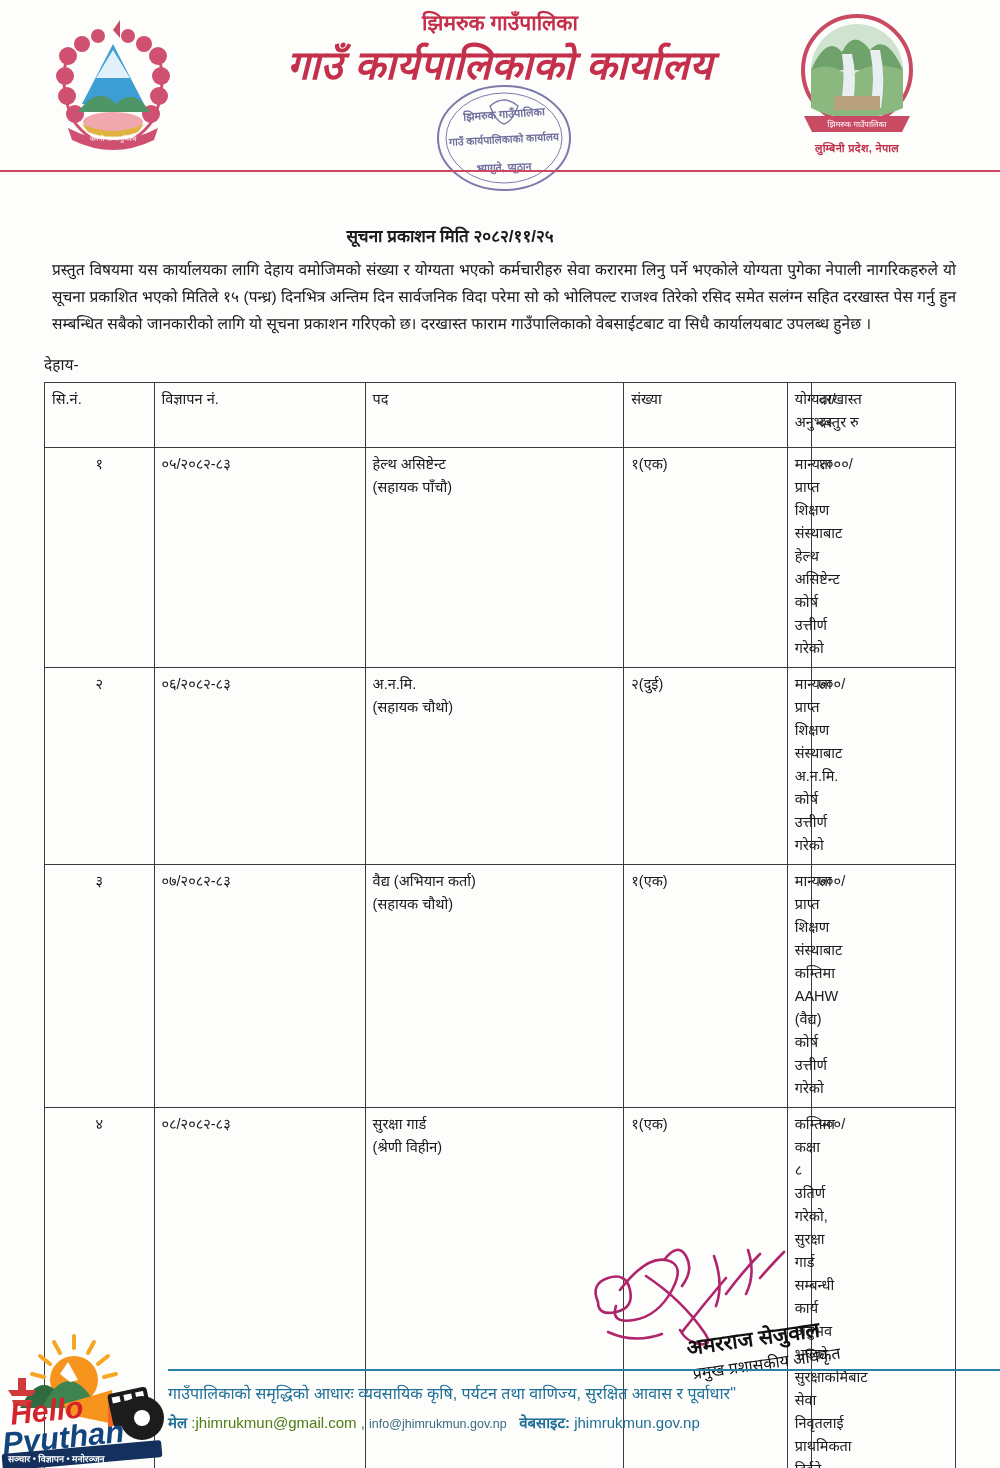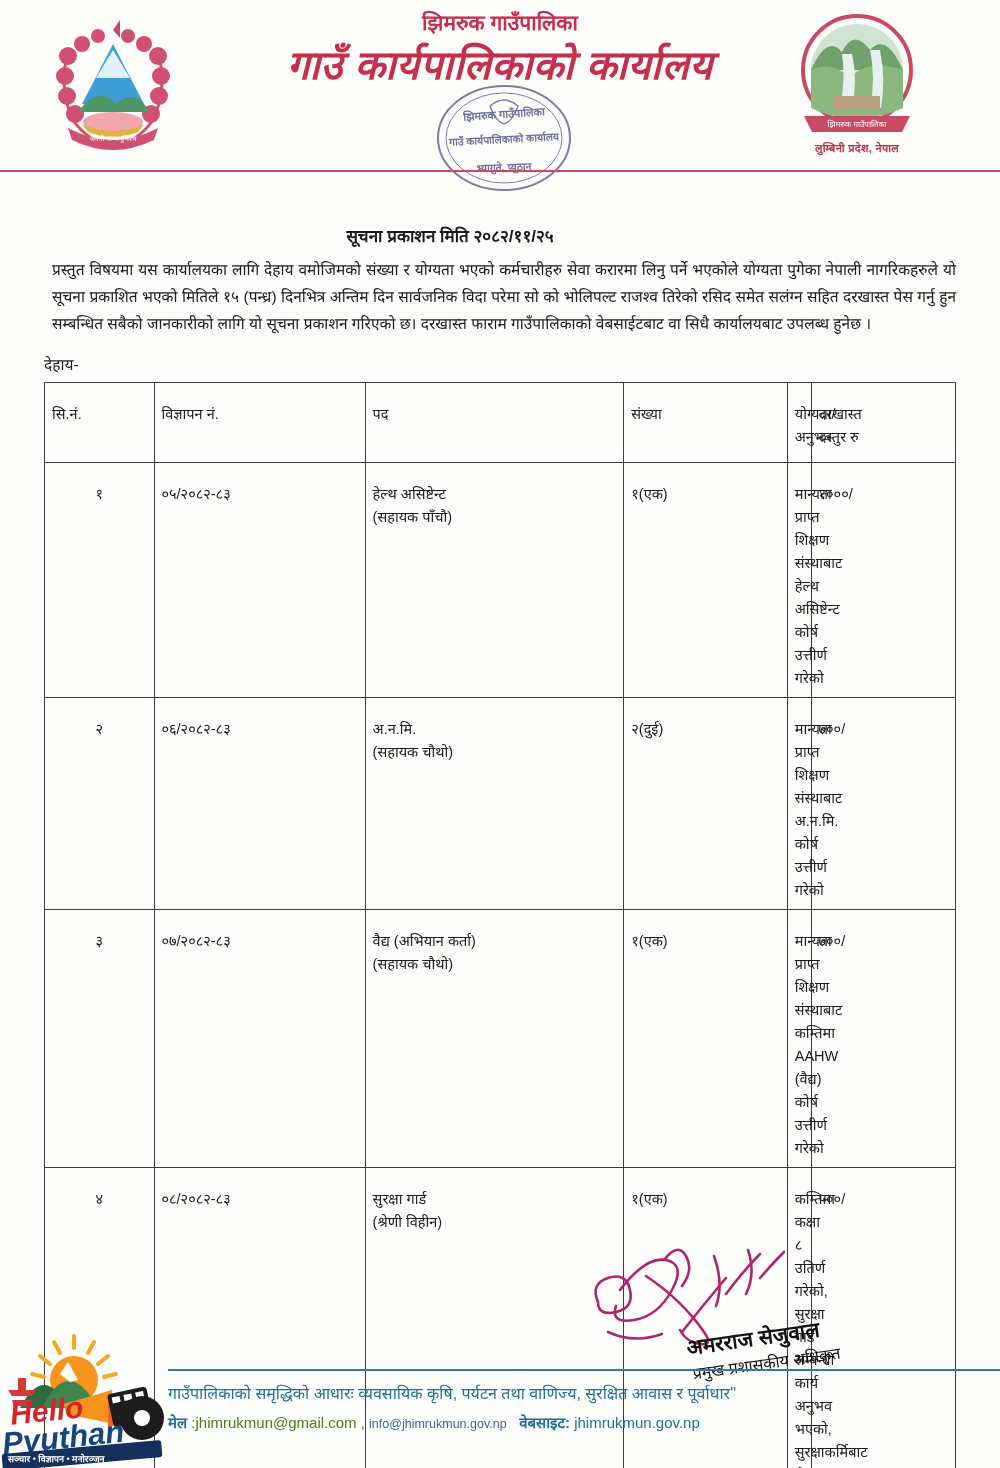--- a/index.html
+++ b/index.html
@@ -152,21 +152,21 @@
   
   table.vac {
     border-collapse: collapse;
     width: 912px;
     table-layout: fixed;
     font-family: "Liberation Sans", sans-serif;
     font-size: 14.5px;
   }
   table.vac th, table.vac td {
     border: 1.4px solid #3b3b3b;
-    padding: 20px 7px 7px 7px;
+    padding: 5px 7px 7px 7px;
     vertical-align: top;
     line-height: 23px;
   }
   table.vac th {
     font-weight: normal;
     text-align: left;
     height: 52px;
     vertical-align: top;
   }
   .c-sn    { width: 54px;  text-align: center; }

